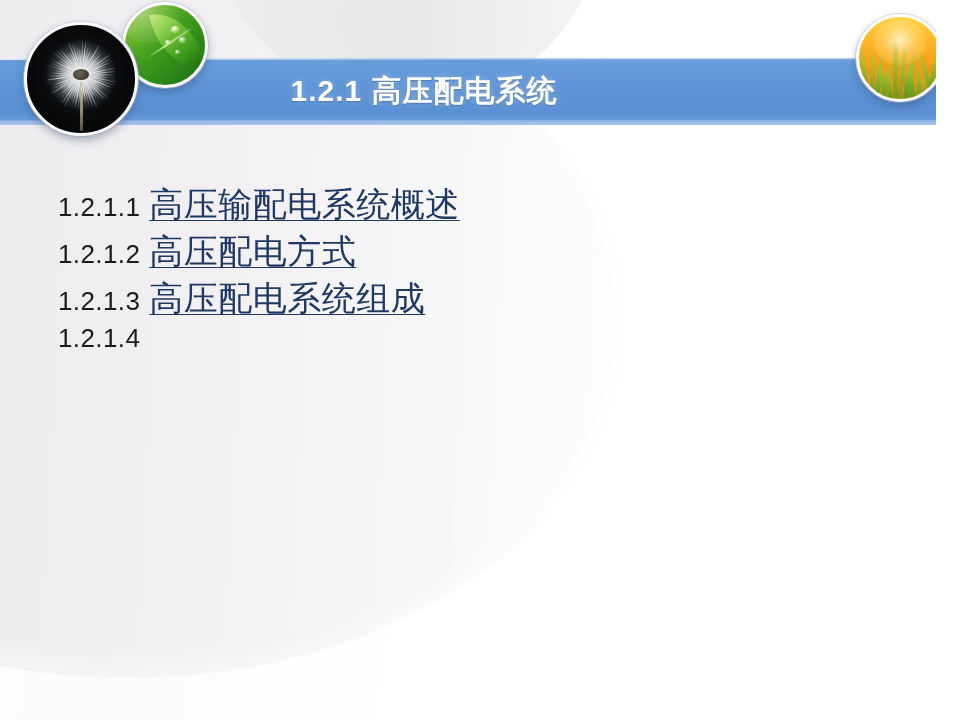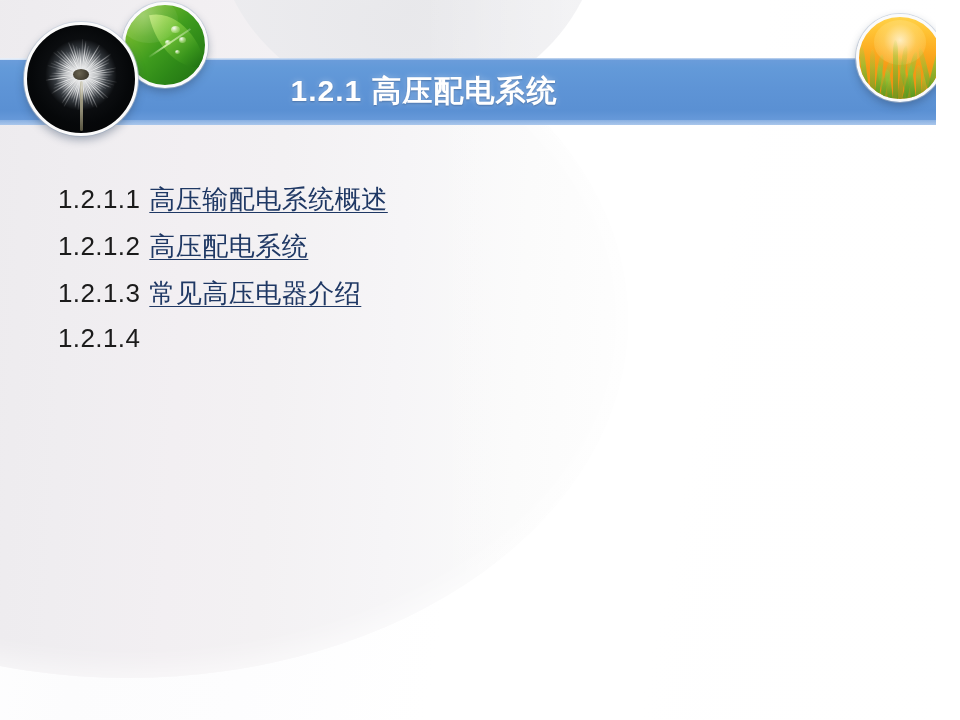--- a/index.html
+++ b/index.html
@@ -337,21 +337,21 @@
     height: 47px;
     white-space: nowrap;
   }
   .toc-num {
     font-size: 26px;
     color: #1b1b1b;
     letter-spacing: 0.4px;
     margin-right: 9px;
   }
   .toc-link {
-    font-size: 26px;
+    font-size: 34px;
     color: #1f3864;
     text-decoration: underline;
     text-underline-offset: 4px;
     text-decoration-thickness: 1px;
     cursor: pointer;
     letter-spacing: 0.5px;
   }
 
   
   .watermark {
@@ -513,25 +513,25 @@
       </span>
   </div>
 
   <div class="toc">
     <div class="toc-row">
       <span class="toc-num">1.2.1.1</span>
       <span class="toc-link">高压输配电系统概述</span>
     </div>
     <div class="toc-row">
       <span class="toc-num">1.2.1.2</span>
-      <span class="toc-link">高压配电系统</span>
+      <span class="toc-link">高压配电方式</span>
     </div>
     <div class="toc-row">
       <span class="toc-num">1.2.1.3</span>
-      <span class="toc-link">常见高压电器介绍</span>
+      <span class="toc-link">高压配电系统组成</span>
     </div>
     <div class="toc-row">
       <span class="toc-num">1.2.1.4</span>
     </div>
   </div>
 
 
 </div>
 
 </body></html>

